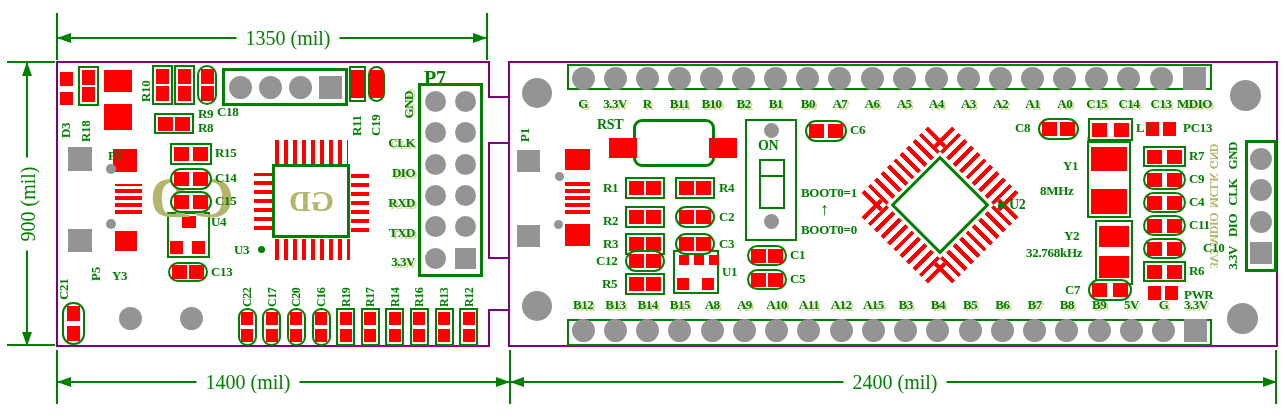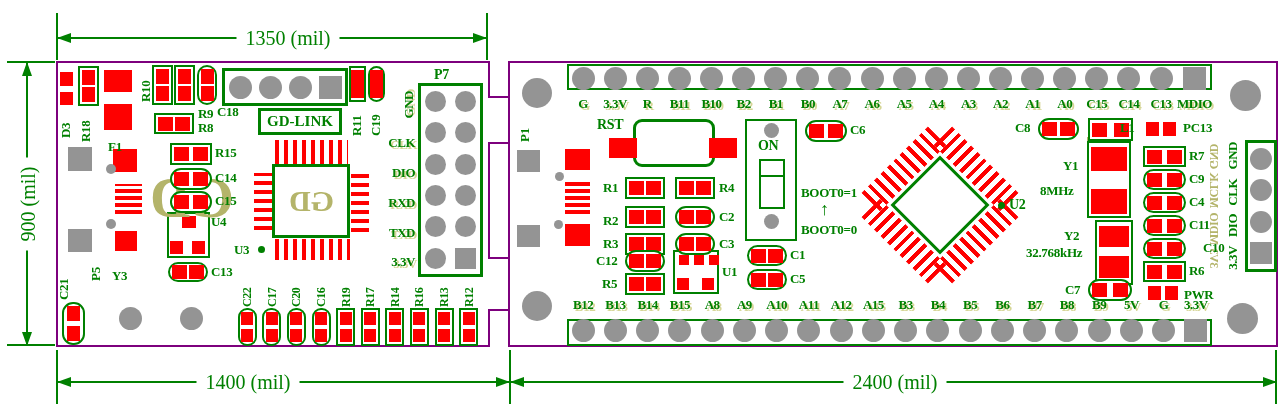--- a/index.html
+++ b/index.html
@@ -138,21 +138,21 @@
     <div class="rp" style="left:3px;top:10px;width:13px;height:14px"></div>
     <div class="rp" style="left:3px;top:30px;width:13px;height:13px"></div>
     <span class="lbl v" style="left:2px;top:46px;height:30px">D3</span>
     <div class="c2v" style="left:21px;top:4px">
         <b></b>
         <b></b>
       </div>
     <span class="lbl v" style="left:22px;top:46px;height:34px">R18</span>
     <div class="rp" style="left:47px;top:8px;width:28px;height:22px"></div>
     <div class="rp" style="left:47px;top:42px;width:28px;height:26px"></div>
-    <span class="lbl" style="left:51px;top:78px">F1</span>
+    <span class="lbl" style="left:51px;top:87px">F1</span>
     <span class="lbl v" style="left:82px;top:4px;height:36px">R10</span>
     <div class="c2v" style="left:95px;top:3px">
         <b></b>
         <b></b>
       </div>
     <div class="c2v" style="left:117px;top:3px">
         <b></b>
         <b></b>
       </div>
     <div class="c2h" style="left:97px;top:51px;width:40px;height:21px">
@@ -178,23 +178,20 @@
         <b></b>
         <b></b>
       </div>
     <div class="c2v rnd" style="left:311px;top:4px;width:17px;height:36px">
         <b></b>
         <b></b>
       </div>
     <span class="lbl v" style="left:293px;top:42px;height:32px">R11</span>
     <span class="lbl v" style="left:312px;top:42px;height:32px">C19</span>
 
-    <div class="box" style="left:201px;top:46px;width:84px;height:27px;border-width:3px;display:flex;align-items:center;justify-content:center">
-      <span class="pl" style="font-size:15px;letter-spacing:0">GD-LINK</span>
-    </div>
 
     <div class="strip-h" style="left:218px;top:78px;width:73px;height:24px"></div>
     <div class="strip-h" style="left:218px;top:177px;width:75px;height:21px"></div>
     <div class="strip-v" style="left:197px;top:111px;width:18px;height:57px"></div>
     <div class="strip-v" style="left:294px;top:107px;width:18px;height:63px"></div>
     <div class="chipbody" style="left:215px;top:102px;width:78px;height:74px">
       <span class="u3gd">GD</span>
     </div>
     <span class="lbl" style="left:177px;top:181px">U3</span>
     <div class="dot" style="left:201px;top:184px"></div>
@@ -310,21 +307,21 @@
       </div>
         <div class="lbcell">
         <span class="vl">R12</span>
         <div class="pads">
             <i></i>
             <i></i>
           </div>
       </div>
       </div>
 
-    <span class="lbl" style="left:377px;top:6px;font-size:14px">P7</span>
+    <span class="lbl" style="left:367px;top:6px;font-size:20px">P7</span>
     <div id="p7labels">
 
     <span class="pl sh">GND</span>
         <span class="pl sh">CLK</span>
         <span class="pl sh">DIO</span>
         <span class="pl sh">RXD</span>
         <span class="pl sh">TXD</span>
         <span class="pl sh">3.3V</span>
       </div>
     <div id="p7rect">
@@ -623,21 +620,21 @@
 
     <span class="lbl" style="left:508px;top:59px">C8</span>
     <div class="c2h rnd" style="left:531px;top:56px;width:41px">
         <b></b>
         <b></b>
       </div>
     <div class="c2h" style="left:581px;top:56px;width:45px;height:23px">
         <b></b>
         <b></b>
       </div>
-    <span class="lbl" style="left:613px;top:59px">L1</span>
+    <span class="lbl" style="left:629px;top:59px">L1</span>
     <div class="rp" style="left:639px;top:60px;width:13px;height:14px"></div>
     <div class="rp" style="left:656px;top:60px;width:13px;height:14px"></div>
     <span class="lbl" style="left:676px;top:59px">PC13</span>
 
     <span class="lbl" style="left:556px;top:97px">Y1</span>
     <span class="lbl" style="left:533px;top:122px">8MHz</span>
     <div style="position:absolute;left:580px;top:75px;width:44px;height:4px;background:#b4b46a"></div>
     <div class="box" style="left:580px;top:79px;width:44px;height:77px"></div>
     <div class="rp" style="left:584px;top:85px;width:36px;height:24px"></div>
     <div class="rp" style="left:584px;top:127px;width:36px;height:25px"></div>

